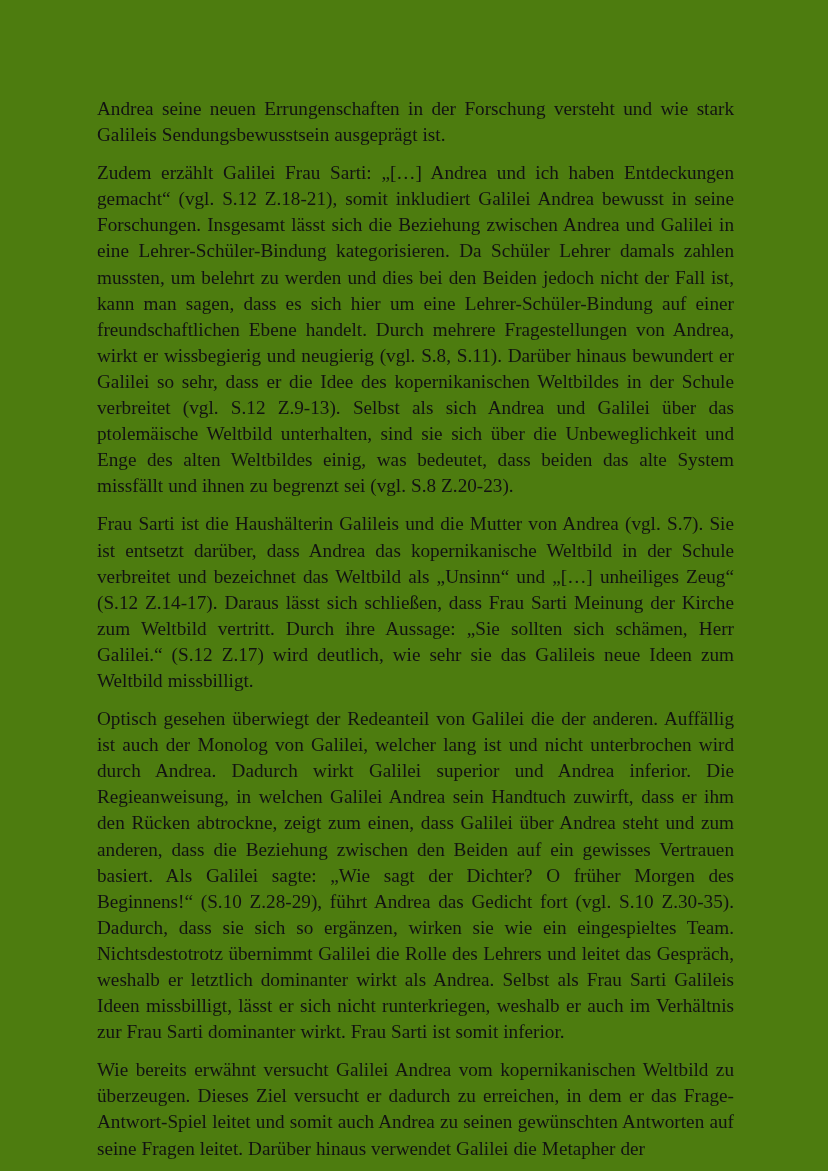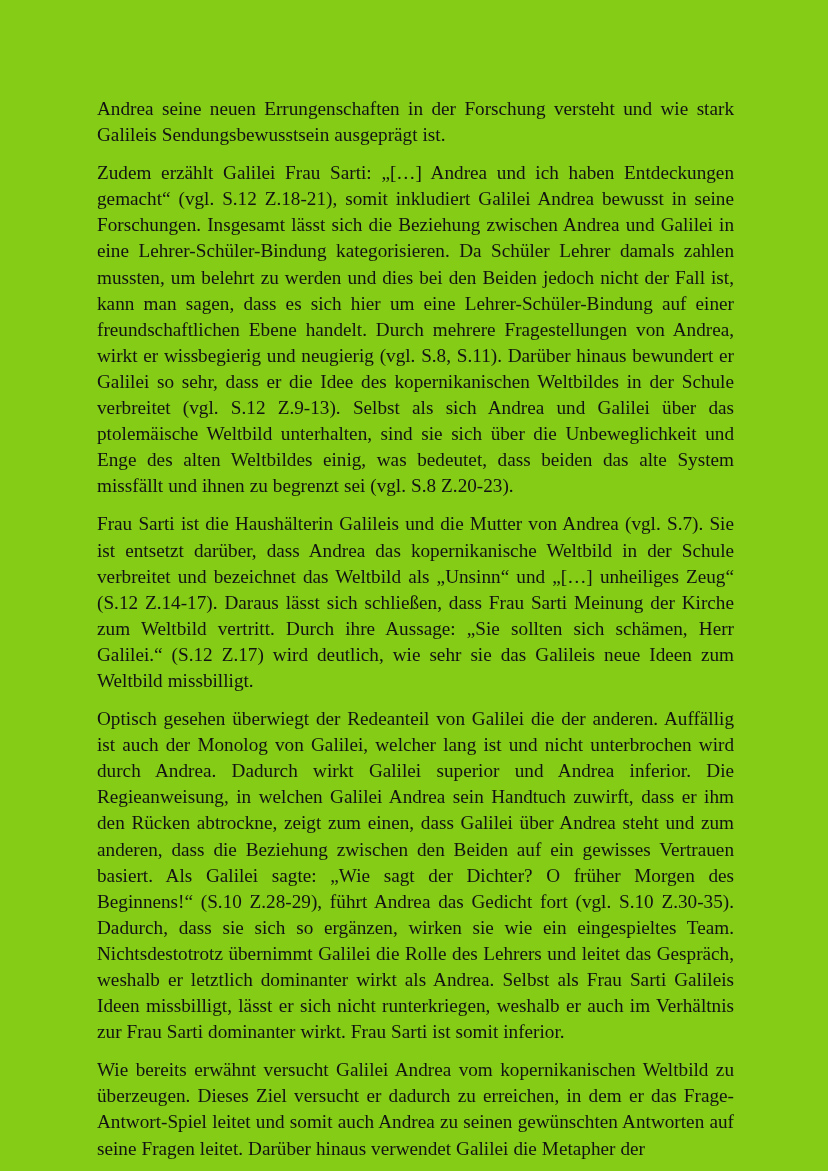--- a/index.html
+++ b/index.html
@@ -9,21 +9,21 @@
     background: #ffffff;
   }
   body {
     font-family: "Liberation Serif", "DejaVu Serif", serif;
   }
   .page {
     position: relative;
     width: 828px;
     height: 1171px;
     margin: 0 auto;
-    background: #84cc16;
+    background: #4d7c0f;
     overflow: hidden;
     box-sizing: border-box;
   }
   .text-column {
     position: absolute;
     left: 97px;
     top: 96px;
     width: 637px;
   }
   .para {

